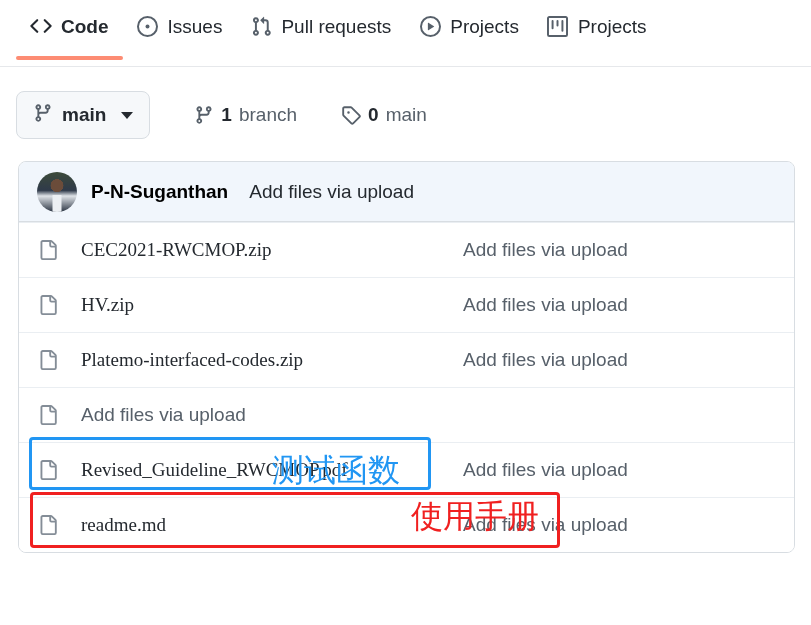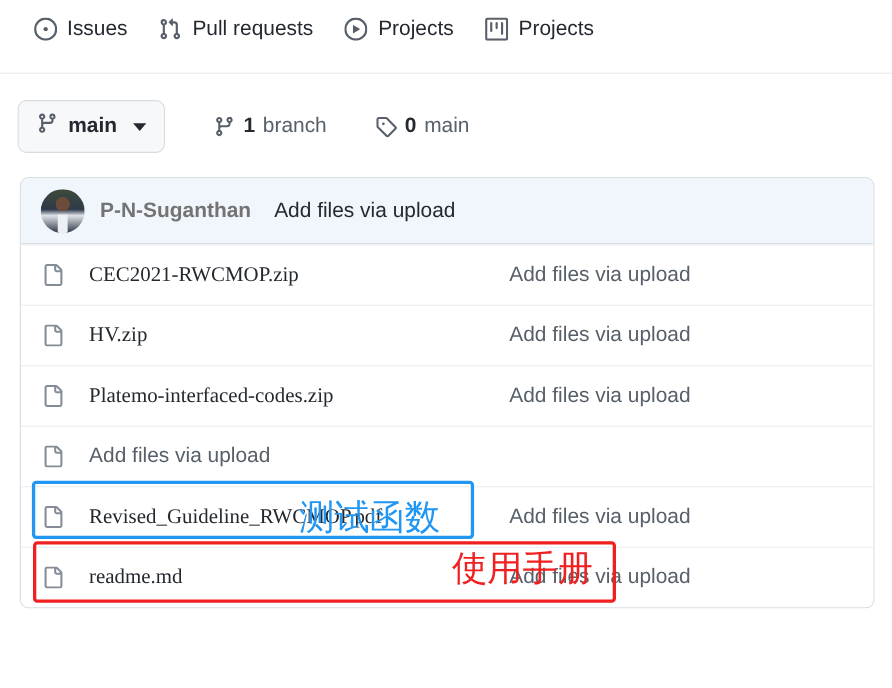--- a/index.html
+++ b/index.html
@@ -146,21 +146,21 @@
     position: absolute;
     left: 50%;
     top: 58%;
     transform: translateX(-50%);
     width: 9px; height: 18px;
     background: #eceff3;
   }
   .commit-author {
     font-size: 19px;
     font-weight: bold;
-    color: #737373;
+    color: #000000;
   }
   .commit-msg {
     font-size: 19px;
     color: #24292f;
     margin-left: 7px;
   }
 
   .file-row {
     display: flex;
     align-items: center;
@@ -220,20 +220,28 @@
     pointer-events: none;
   }
   .annot-text.blue { color: #2196f3; }
   .annot-text.red  { color: #f02020; }
 </style>
 </head>
 <body>
 
 <div class="repo-nav">
 
+  <div class="tab selected">
+    <span class="ico">
+      <svg width="22" height="22" viewBox="0 0 16 16" fill="currentColor" aria-hidden="true">
+        <path d="M4.72 3.22a.75.75 0 0 1 1.06 1.06L2.06 8l3.72 3.72a.75.75 0 1 1-1.06 1.06L.47 8.53a.75.75 0 0 1 0-1.06Zm6.56 0a.75.75 0 1 0-1.06 1.06L13.94 8l-3.72 3.72a.75.75 0 1 0 1.06 1.06l4.25-4.25a.75.75 0 0 0 0-1.06Z"></path>
+      </svg>
+    </span>
+    <span class="tab-label">Code</span>
+  </div>
 
   <div class="tab">
     <span class="ico">
       <svg width="21" height="21" viewBox="0 0 16 16" fill="currentColor" aria-hidden="true">
         <path d="M8 9.5a1.5 1.5 0 1 0 0-3 1.5 1.5 0 0 0 0 3Z"></path>
         <path d="M8 0a8 8 0 1 1 0 16A8 8 0 0 1 8 0ZM1.5 8a6.5 6.5 0 1 0 13 0 6.5 6.5 0 0 0-13 0Z"></path>
       </svg>
     </span>
     <span class="tab-label">Issues</span>
   </div>

